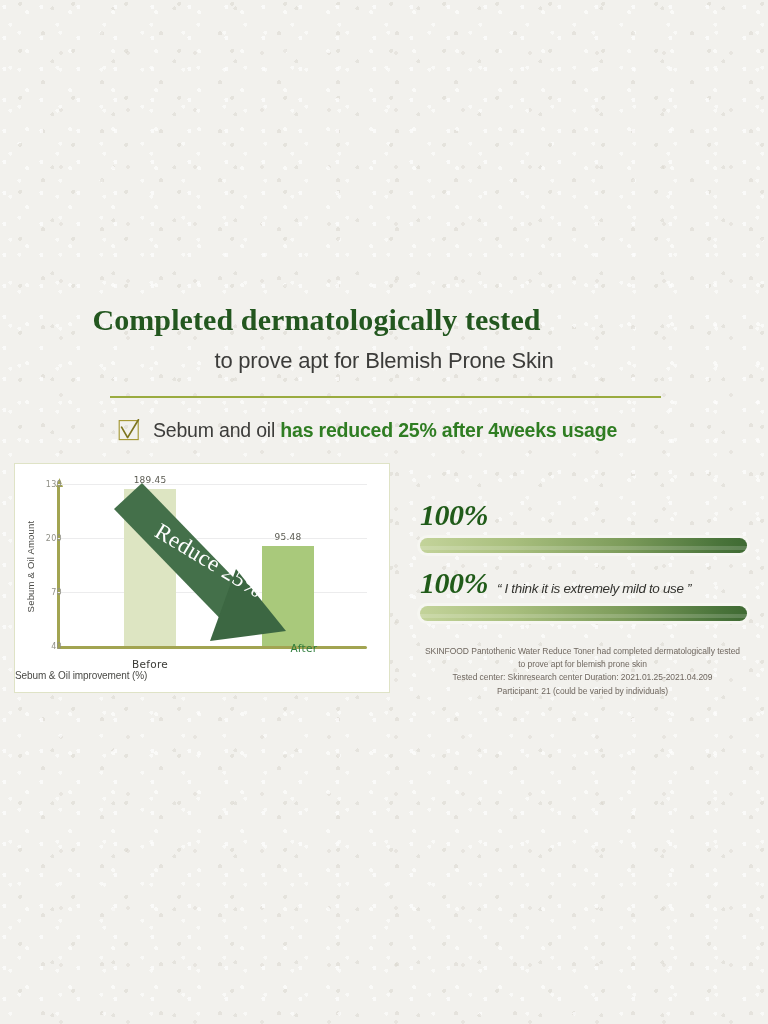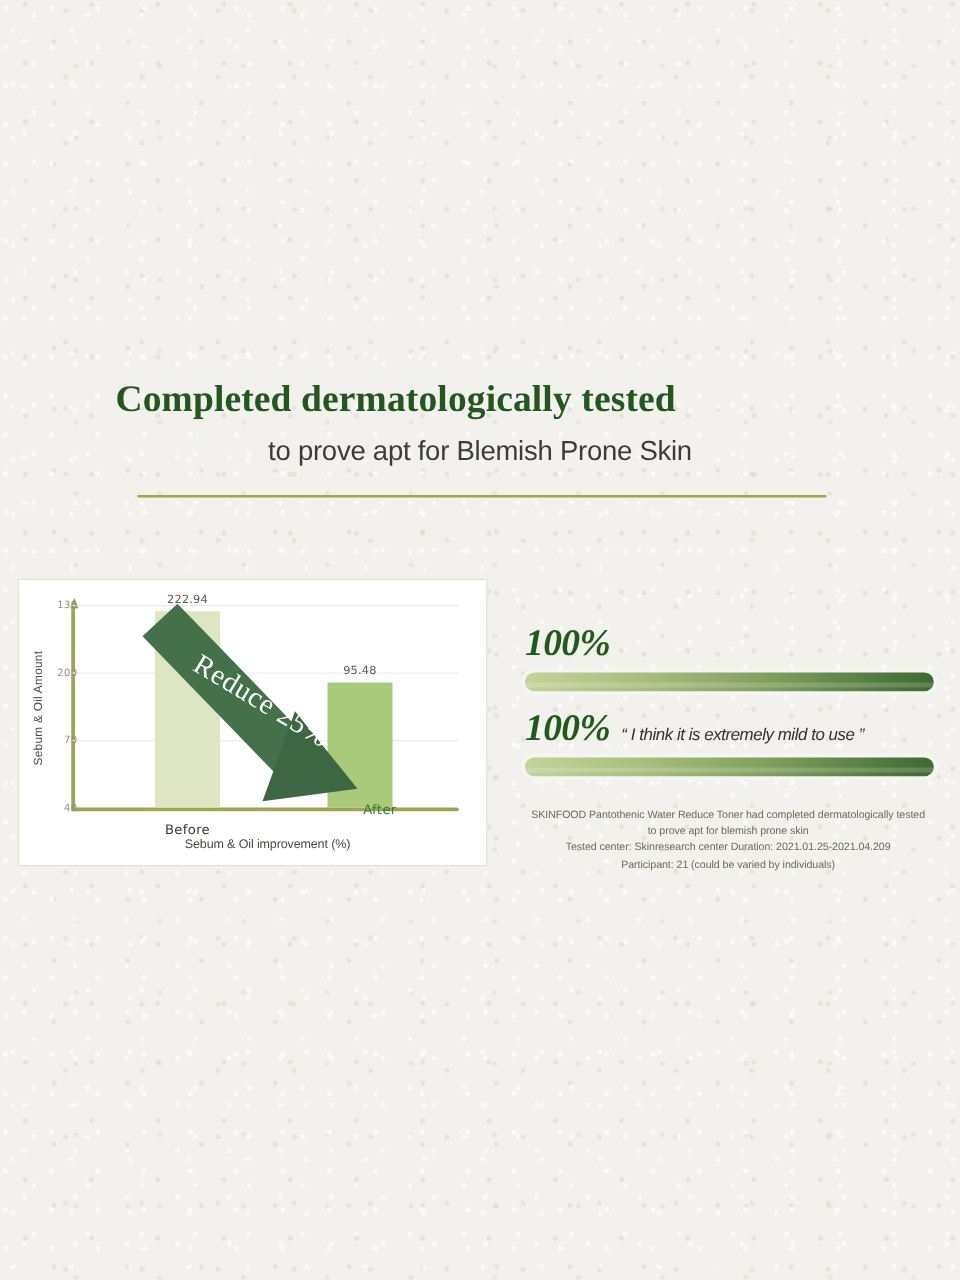--- a/index.html
+++ b/index.html
@@ -208,24 +208,24 @@
     font-size: 10.5px;
     white-space: nowrap;
     transform: translateX(-50%);
     letter-spacing: .3px;
   }
   .cat-before { color: #3a3a35; }
   .cat-after  { color: #2f7d3c; }
 
   .xcaption {
     position: absolute;
-    left: 11px;
+    left: 0;
     top: 206px;
     width: 376px;
-    text-align: center;
+    text-align: left;
     font-size: 10px;
     color: #4a4a46;
     letter-spacing: -.1px;
   }
 
   
   .arrow-wrap {
     position: absolute;
     left: 14px;
     top: 463px;
@@ -308,38 +308,49 @@
 <body>
 
 <div class="texture"></div>
 
 <div class="stage">
 
   <div class="headline">Completed dermatologically tested</div>
   <div class="subheadline">to prove apt for Blemish Prone Skin</div>
   <div class="divider"></div>
 
+  <div class="checkline">
+    <span class="check-box">
+      <svg width="22" height="22" viewBox="0 0 22 22">
+        <rect x="1.2" y="1.6" width="19" height="19" fill="none" stroke="#a2952f" stroke-width="1.1"></rect>
+        <path d="M3.6 8.2 L9.6 18.6 L20.4 0.8" fill="none" stroke="#7d7520" stroke-width="1.7" stroke-linecap="round" stroke-linejoin="round"></path>
+      </svg>
+    </span>
+    <span class="checkline-text">
+      <span>Sebum and oil </span><span class="em">has reduced 25% after 4weeks usage</span>
+    </span>
+  </div>
 
   <div class="chart-card">
     <div class="ylabel">
       <span>Sebum  &amp; Oil Amount</span>
     </div>
     <div class="plot" id="plot">
       <div class="axis-y"></div>
       <div class="axis-y-cap"></div>
       <div class="axis-x"></div>
     <div class="gridline" style="top: 0px;"></div>
         <div class="ytick" style="top: 0px;">130</div>
         <div class="gridline" style="top: 54px;"></div>
         <div class="ytick" style="top: 54px;">200</div>
         <div class="gridline" style="top: 108px;"></div>
         <div class="ytick" style="top: 108px; text-align: right;">70</div>
         <div class="ytick" style="top: 162px;">40</div>
         <div class="bar bar-before" style="left: 67px; width: 52px; height: 157.194px; background: rgb(221, 229, 194);"></div>
-        <div class="bar-value" style="left: 93px; top: -9.194px;">222.94</div>
+        <div class="bar-value" style="left: 93px; top: -9.194px;">189.45</div>
         <div class="cat-label cat-before" style="left: 93px; top: 174px; text-align: center;">Before</div>
         <div class="bar bar-after" style="left: 204.95px; width: 52px; height: 99.864px; background: rgb(169, 201, 123);"></div>
         <div class="bar-value" style="left: 230.95px; top: 48.136px;">95.48</div>
         <div class="cat-label cat-after" style="left: 230.95px; top: 158px; margin-left: 16px;">After</div>
       </div>
     <div class="xcaption">Sebum &amp; Oil improvement (%)</div>
   </div>
 
   <div class="arrow-wrap">
     <svg width="376" height="230" viewBox="0 0 376 230">

